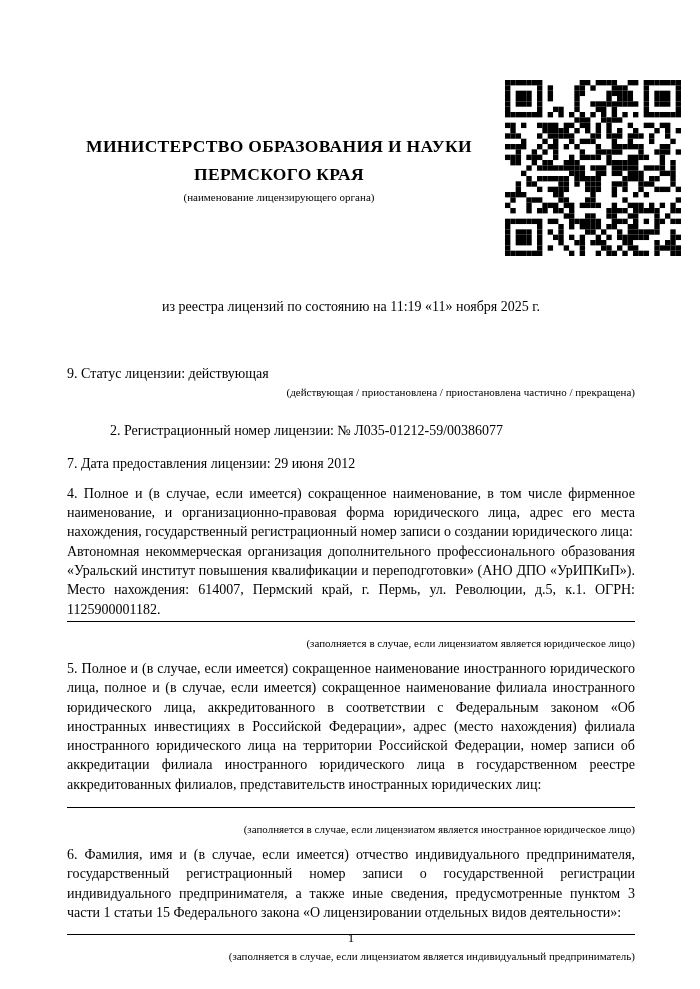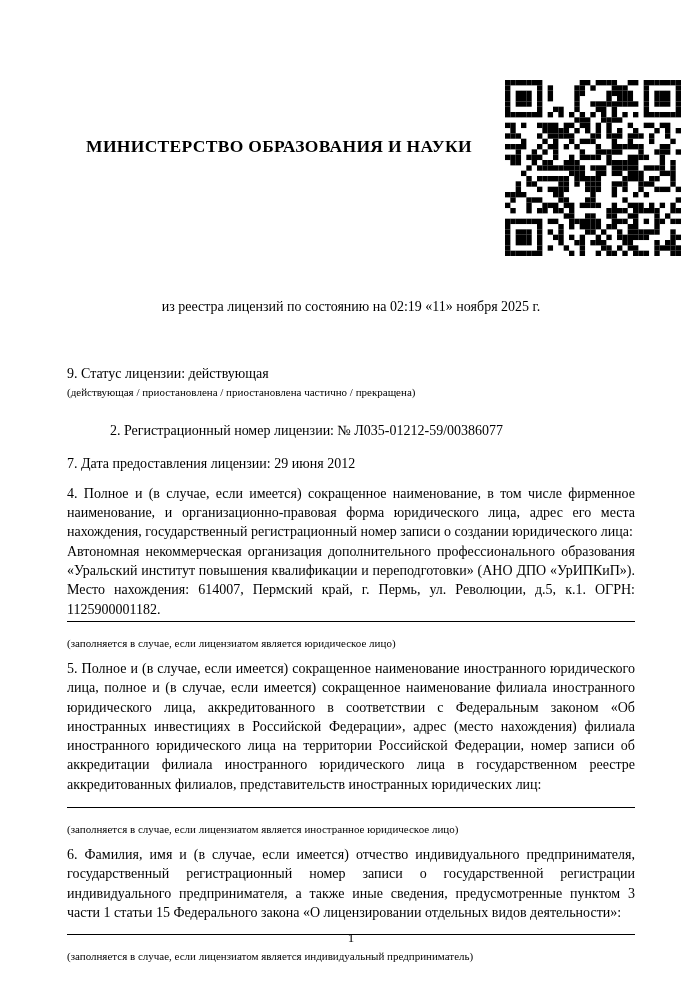--- a/index.html
+++ b/index.html
@@ -51,21 +51,21 @@
   .content {
     position: absolute;
     top: 364px;
     left: 67px;
     width: 568px;
     font-size: 14px;
     line-height: 19.3px;
   }
   .para { text-align: justify; }
   .small-note {
-    text-align: left;
+    text-align: right;
     font-size: 11px;
     line-height: 15px;
   }
   .item1-note { margin-top: 2px; }
   .item2 { margin-top: 21px; margin-left: 43px; }
   .item3 { margin-top: 13px; }
   .item4 { margin-top: 11px; }
   .rule {
     border: none;
     border-top: 1.6px solid #000;
@@ -626,24 +626,26 @@
       <rect x="128.00" y="170.67" width="5.38" height="5.38" fill="#000"></rect>
       <rect x="133.33" y="170.67" width="5.38" height="5.38" fill="#000"></rect>
       <rect x="138.67" y="170.67" width="5.38" height="5.38" fill="#000"></rect>
       <rect x="149.33" y="170.67" width="5.38" height="5.38" fill="#000"></rect>
       <rect x="165.33" y="170.67" width="5.38" height="5.38" fill="#000"></rect>
       <rect x="170.67" y="170.67" width="5.38" height="5.38" fill="#000"></rect>
     </svg>
 
   <div class="org-header">
     <div class="org-name">МИНИСТЕРСТВО ОБРАЗОВАНИЯ И НАУКИ</div>
+    <div class="org-name">ПЕРМСКОГО КРАЯ</div>
+    <div class="org-caption">(наименование лицензирующего органа)</div>
   </div>
 
   <div class="doc-title">
-    <div>из реестра лицензий по состоянию на 02:19 «11» ноября 2025 г.</div>
+    <div>из реестра лицензий по состоянию на 11:19 «11» ноября 2025 г.</div>
   </div>
 
   <div class="content">
 
     <div>9. Статус лицензии: действующая</div>
     <div class="small-note item1-note">(действующая / приостановлена / приостановлена частично / прекращена)</div>
 
     <div class="item2">2. Регистрационный номер лицензии: № Л035-01212-59/00386077</div>
 
     <div class="item3">7. Дата предоставления лицензии: 29 июня 2012</div>

